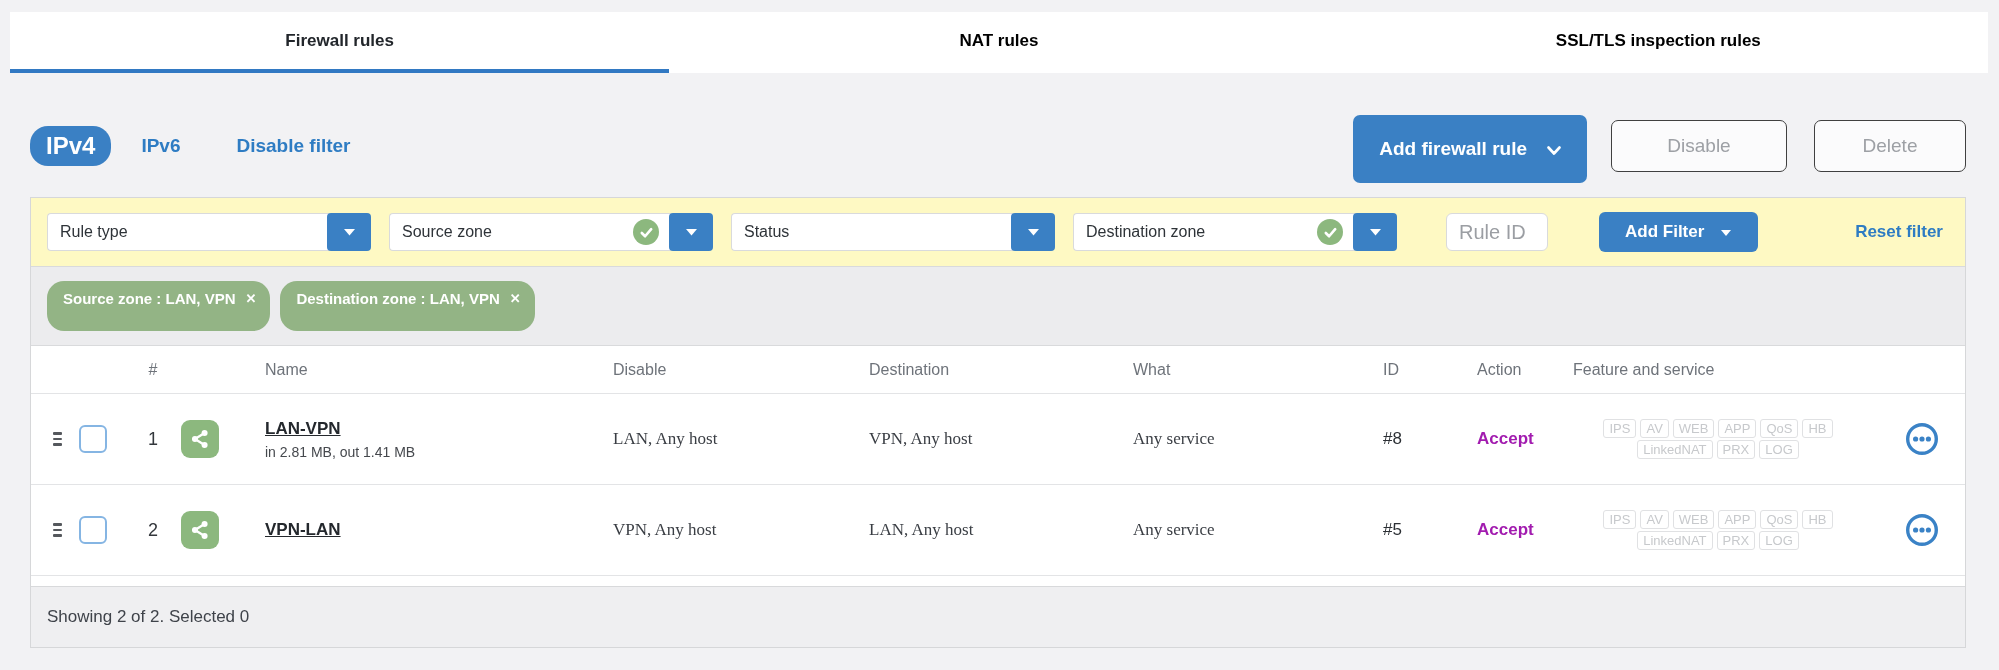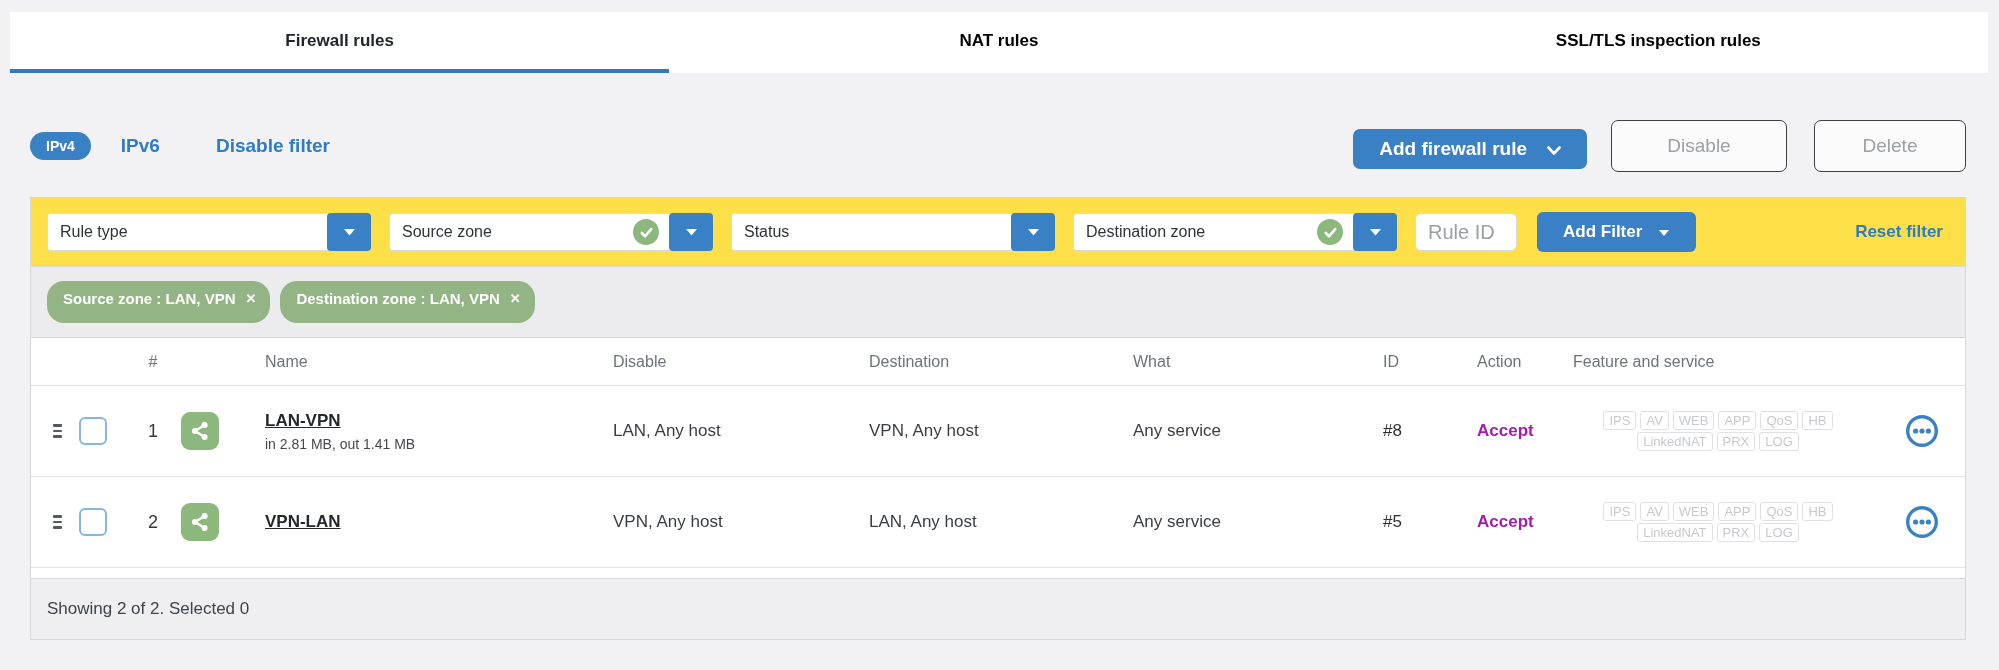--- a/index.html
+++ b/index.html
@@ -9,56 +9,56 @@
     font-family:"Liberation Sans", sans-serif;
     -webkit-font-smoothing:antialiased;
   }
   
   .tabbar{margin:12px 11px 0 10px;height:61px;background:#fff;display:flex;}
   .tab{flex:1;display:flex;align-items:center;justify-content:center;
     font-size:17px;font-weight:700;color:#000000;border-bottom:4px solid transparent;cursor:pointer;}
   .tab.active{color:#22262b;border-bottom-color:#3279c3;}
   
   .toolbar{margin:46px 33px 0 30px;height:54px;display:flex;align-items:center;}
-  .pill{background:#3a80c4;color:#fff;font-weight:700;font-size:14px;
+  .pill{background:#3a80c4;color:#fff;font-weight:700;font-size:24px;
     padding:6px 16px;border-radius:18px;cursor:pointer;}
   .blue-link{color:#2e7cc3;font-weight:700;font-size:19px;cursor:pointer;}
   .ipv6{margin-left:30px;}
   .disable-filter{margin-left:56px;}
   .right-actions{margin-left:auto;display:flex;align-items:center;}
   .btn-primary{background:#3a80c4;color:#fff;font-weight:700;font-size:19px;
-    height:40px;padding:0 26px;border-radius:7px;display:flex;align-items:center;gap:20px;cursor:pointer;margin-top:6px;}
+    height:68px;padding:0 26px;border-radius:7px;display:flex;align-items:center;gap:20px;cursor:pointer;margin-top:6px;}
   .btn-ghost{background:#fbfbfc;border:1px solid #404040;color:#9da0a5;font-size:19px;
     height:52px;border-radius:7px;display:flex;align-items:center;justify-content:center;
     box-sizing:border-box;cursor:default;}
   .btn-disable{width:176px;margin-left:24px;}
   .btn-delete{width:152px;margin-left:27px;}
   
   .panel{margin:24px 33px 0 30px;border:1px solid #d6d7d9;background:#fff;}
-  .filter-row{background:#fde047;border-bottom:1px solid #d9dadc;
-    padding:14px 16px;display:flex;align-items:center;}
+  .filter-row{background:#fef9c3;border-bottom:1px solid #d9dadc;
+    padding:14px 16px;display:flex;align-items:center;gap:31px;}
   .dropdown{display:flex;height:38px;margin-right:18px;cursor:pointer;}
   .dd-body{background:#fff;border:1px solid #d9dadc;border-right:none;
     border-radius:4px 0 0 4px;display:flex;align-items:center;padding:0 12px;
     width:282px;box-sizing:border-box;font-size:16px;color:#2e3338;}
   .dd-check{width:26px;height:26px;border-radius:50%;background:#8cb87e;
     display:flex;align-items:center;justify-content:center;margin-left:auto;}
   .dd-arrow{width:44px;background:#3a80c4;border-radius:4px;margin-left:-2px;
     display:flex;align-items:center;justify-content:center;}
   .rule-id-input{width:102px;height:38px;box-sizing:border-box;border:1px solid #d9dadc;
     border-radius:6px;padding:0 12px;font-size:20px;color:#2e3338;background:#fff;outline:none;
     font-family:"Liberation Sans", sans-serif;margin-right:20px;}
   .rule-id-input::placeholder{color:#9b9ea3;}
   .add-filter-btn{height:40px;background:#3a80c4;color:#fff;font-weight:700;font-size:17px;
     border-radius:6px;padding:0 26px;display:flex;align-items:center;gap:16px;cursor:pointer;}
   .reset-filter{margin-left:auto;margin-right:6px;color:#2e7cc3;font-weight:700;font-size:17px;cursor:pointer;}
   
   .chips-row{background:#ececee;border-bottom:1px solid #d9dadc;padding:14px 16px;display:flex;gap:10px;}
   .chip{background:#93b485;color:#fff;font-weight:700;font-size:15px;height:34px;border-radius:17px;
-    display:flex;align-items:center;padding:0 14px 8px 16px;gap:10px;}
+    display:flex;align-items:center;padding:0 14px 16px 16px;gap:10px;}
   .chip-x{font-size:13px;cursor:pointer;line-height:1;}
   
   .grid{display:grid;
     grid-template-columns:30px 50px 56px 72px 360px 256px 264px 210px 110px 120px 290px 1fr;
     align-items:center;padding:0 14px;}
   .thead{background:#fff;height:47px;border-bottom:1px solid #e3e4e6;}
   .th{color:#6e737a;font-size:16px;}
   .th.center{text-align:center;}
   .pad-name{padding-left:12px;}
   .pad-id{padding-left:40px;}
@@ -67,21 +67,21 @@
   .drag{display:flex;flex-direction:column;gap:3px;width:9px;margin-left:8px;cursor:grab;}
   .drag i{height:2.5px;background:#55585d;border-radius:1px;display:block;}
   .cbx{width:24px;height:24px;border:2px solid #85b5e3;border-radius:6px;background:#fff;
     margin-left:4px;cursor:pointer;}
   .num{text-align:center;font-size:18px;color:#33373c;}
   .ricon{width:38px;height:38px;border-radius:9px;background:#8cb87e;
     display:flex;align-items:center;justify-content:center;}
   .namecell{padding-left:12px;}
   .rname{font-size:17px;font-weight:700;color:#24282d;text-decoration:underline;cursor:pointer;display:inline-block;}
   .traffic{font-size:14px;color:#45484d;margin-top:5px;}
-  .cell{font-size:17px;color:#3a3e44;}
+  .cell{font-size:17px;color:#3a3e44;font-family:Liberation Serif, serif;}
   .rid{font-size:17px;color:#2c3035;padding-left:40px;}
   .raction{font-size:17px;font-weight:700;color:#a21caf;padding-left:24px;}
   .badge-line{display:flex;justify-content:center;gap:4px;margin:2px 0;}
   .badge{border:1px solid #e0e1e3;border-radius:3px;color:#c7c9cc;font-size:13px;padding:1px 5px;white-space:nowrap;}
   .rmore{justify-self:end;margin-right:12px;cursor:pointer;display:flex;}
   .spacer{height:10px;background:#fff;}
   .tfoot{background:#efeff1;border-top:1px solid #d8d9db;height:60px;
     display:flex;align-items:center;padding:0 16px;font-size:17px;color:#3f434a;}
 </style>
 </head>

